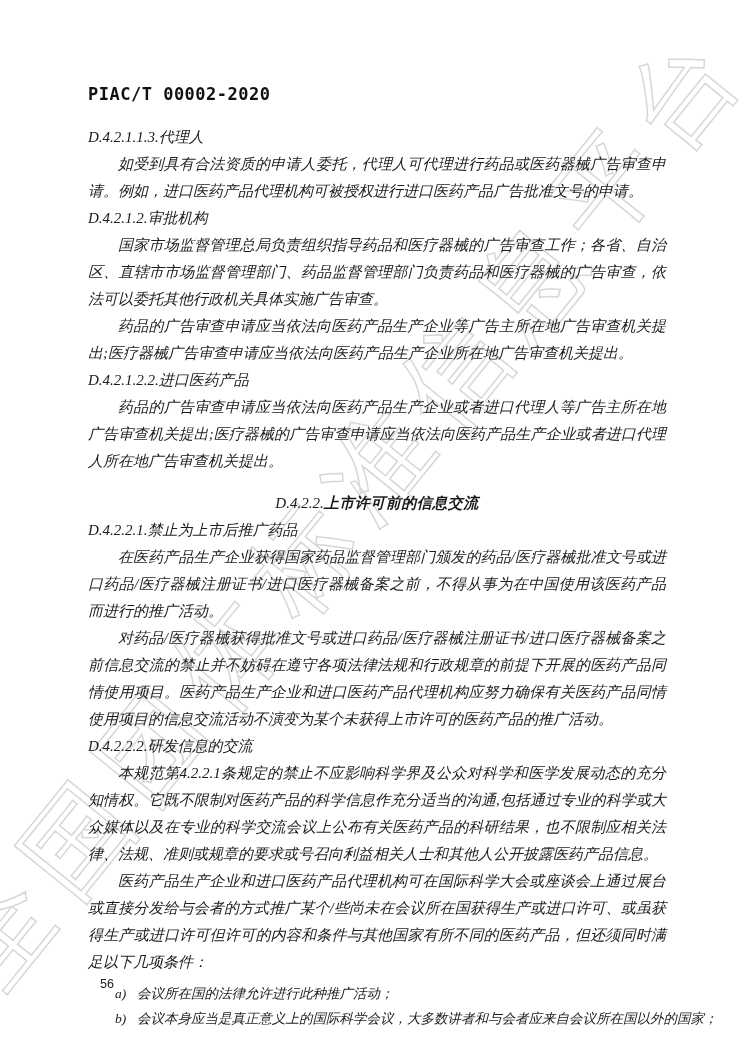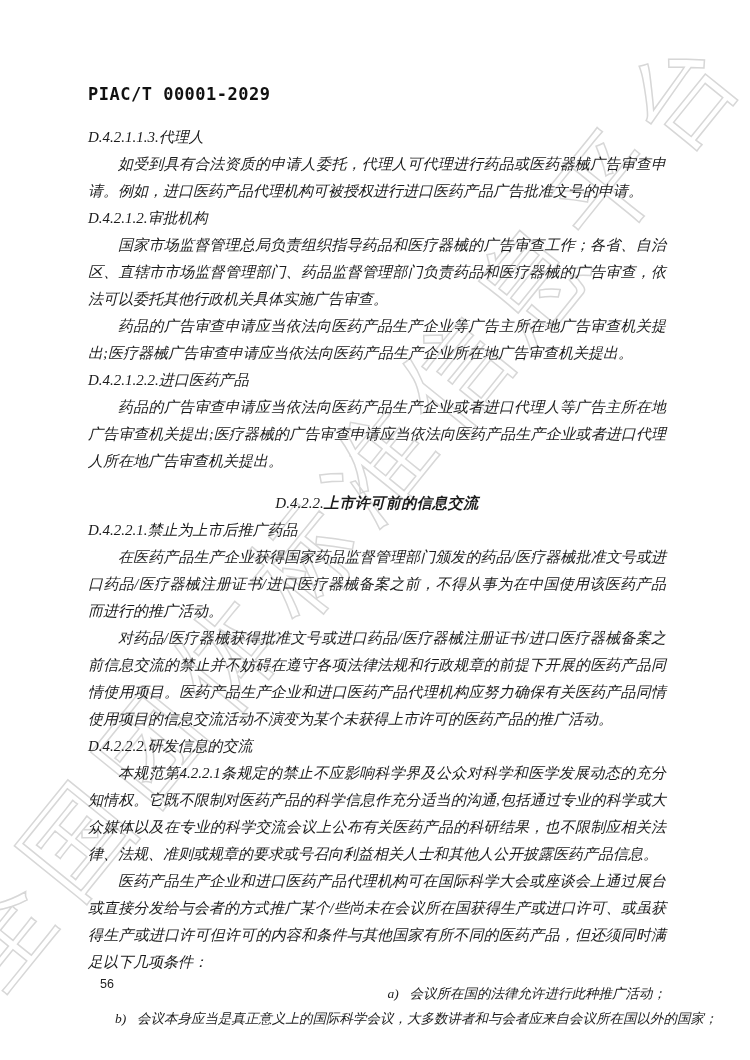--- a/index.html
+++ b/index.html
@@ -59,39 +59,39 @@
     font-family: "Liberation Sans", "DejaVu Sans", sans-serif;
     letter-spacing: 0.5px;
   }
   .list {
     margin-top: 5px;
     padding-left: 2em;
     text-align: left;
     font-size: 13.5px;
     line-height: 25px;
   }
-  .list .list-row { white-space: nowrap; text-align: right; }
+  .list .list-row { white-space: nowrap; }
   .list .marker { margin-right: 0.8em; }
 
   .page-number {
     position: absolute;
     left: 100px; top: 977px;
     font-family: "Liberation Sans", "DejaVu Sans", sans-serif;
     font-size: 12.5px;
     color: #222;
   }
 </style>
 </head>
 <body>
 
 <div class="page">
 
   <div class="watermark">全国团体标准信息平台</div>
 
-  <div class="doc-number">PIAC/T 00001-2029</div>
+  <div class="doc-number">PIAC/T 00002-2020</div>
 
   <div class="content">
 
     <div class="h">D.4.2.1.1.3.代理人</div>
 
     <p class="para">如受到具有合法资质的申请人委托，代理人可代理进行药品或医药器械广告审查申请。例如，进口医药产品代理机构可被授权进行进口医药产品广告批准文号的申请。</p>
 
     <div class="h">D.4.2.1.2.审批机构</div>
 
     <p class="para">国家市场监督管理总局负责组织指导药品和医疗器械的广告审查工作；各省、自治区、直辖市市场监督管理部门、药品监督管理部门负责药品和医疗器械的广告审查，依法可以委托其他行政机关具体实施广告审查。</p>

